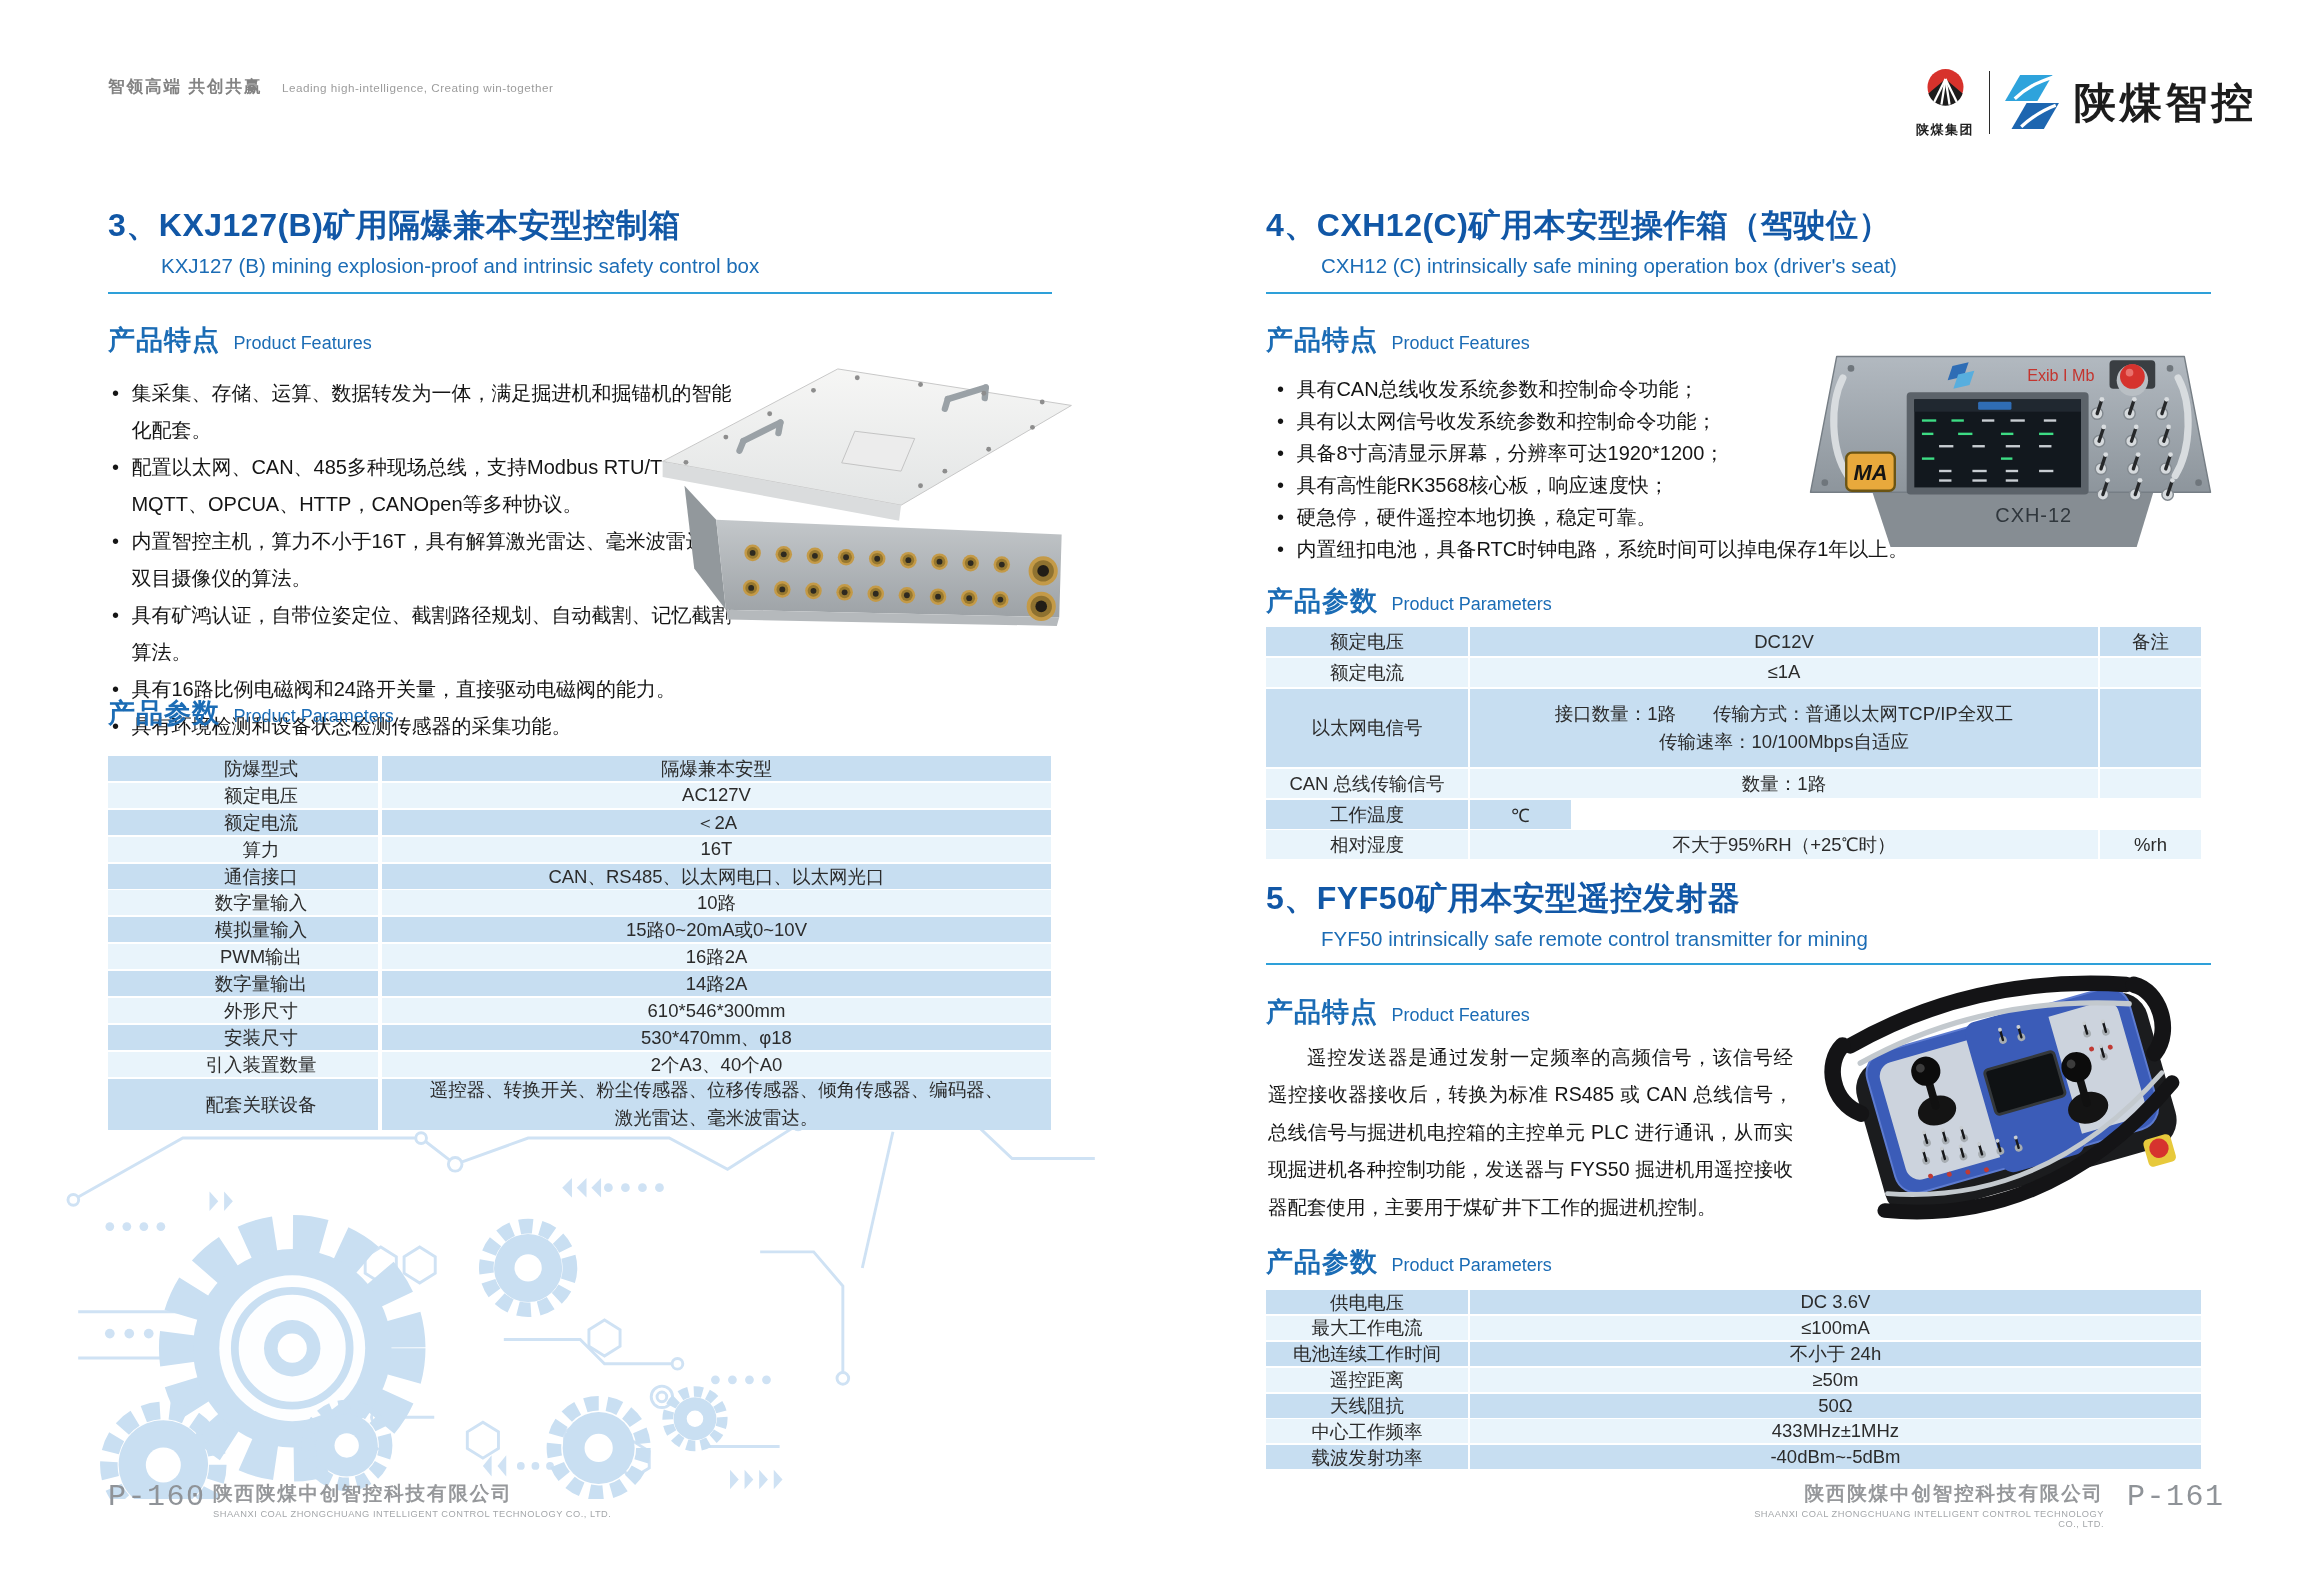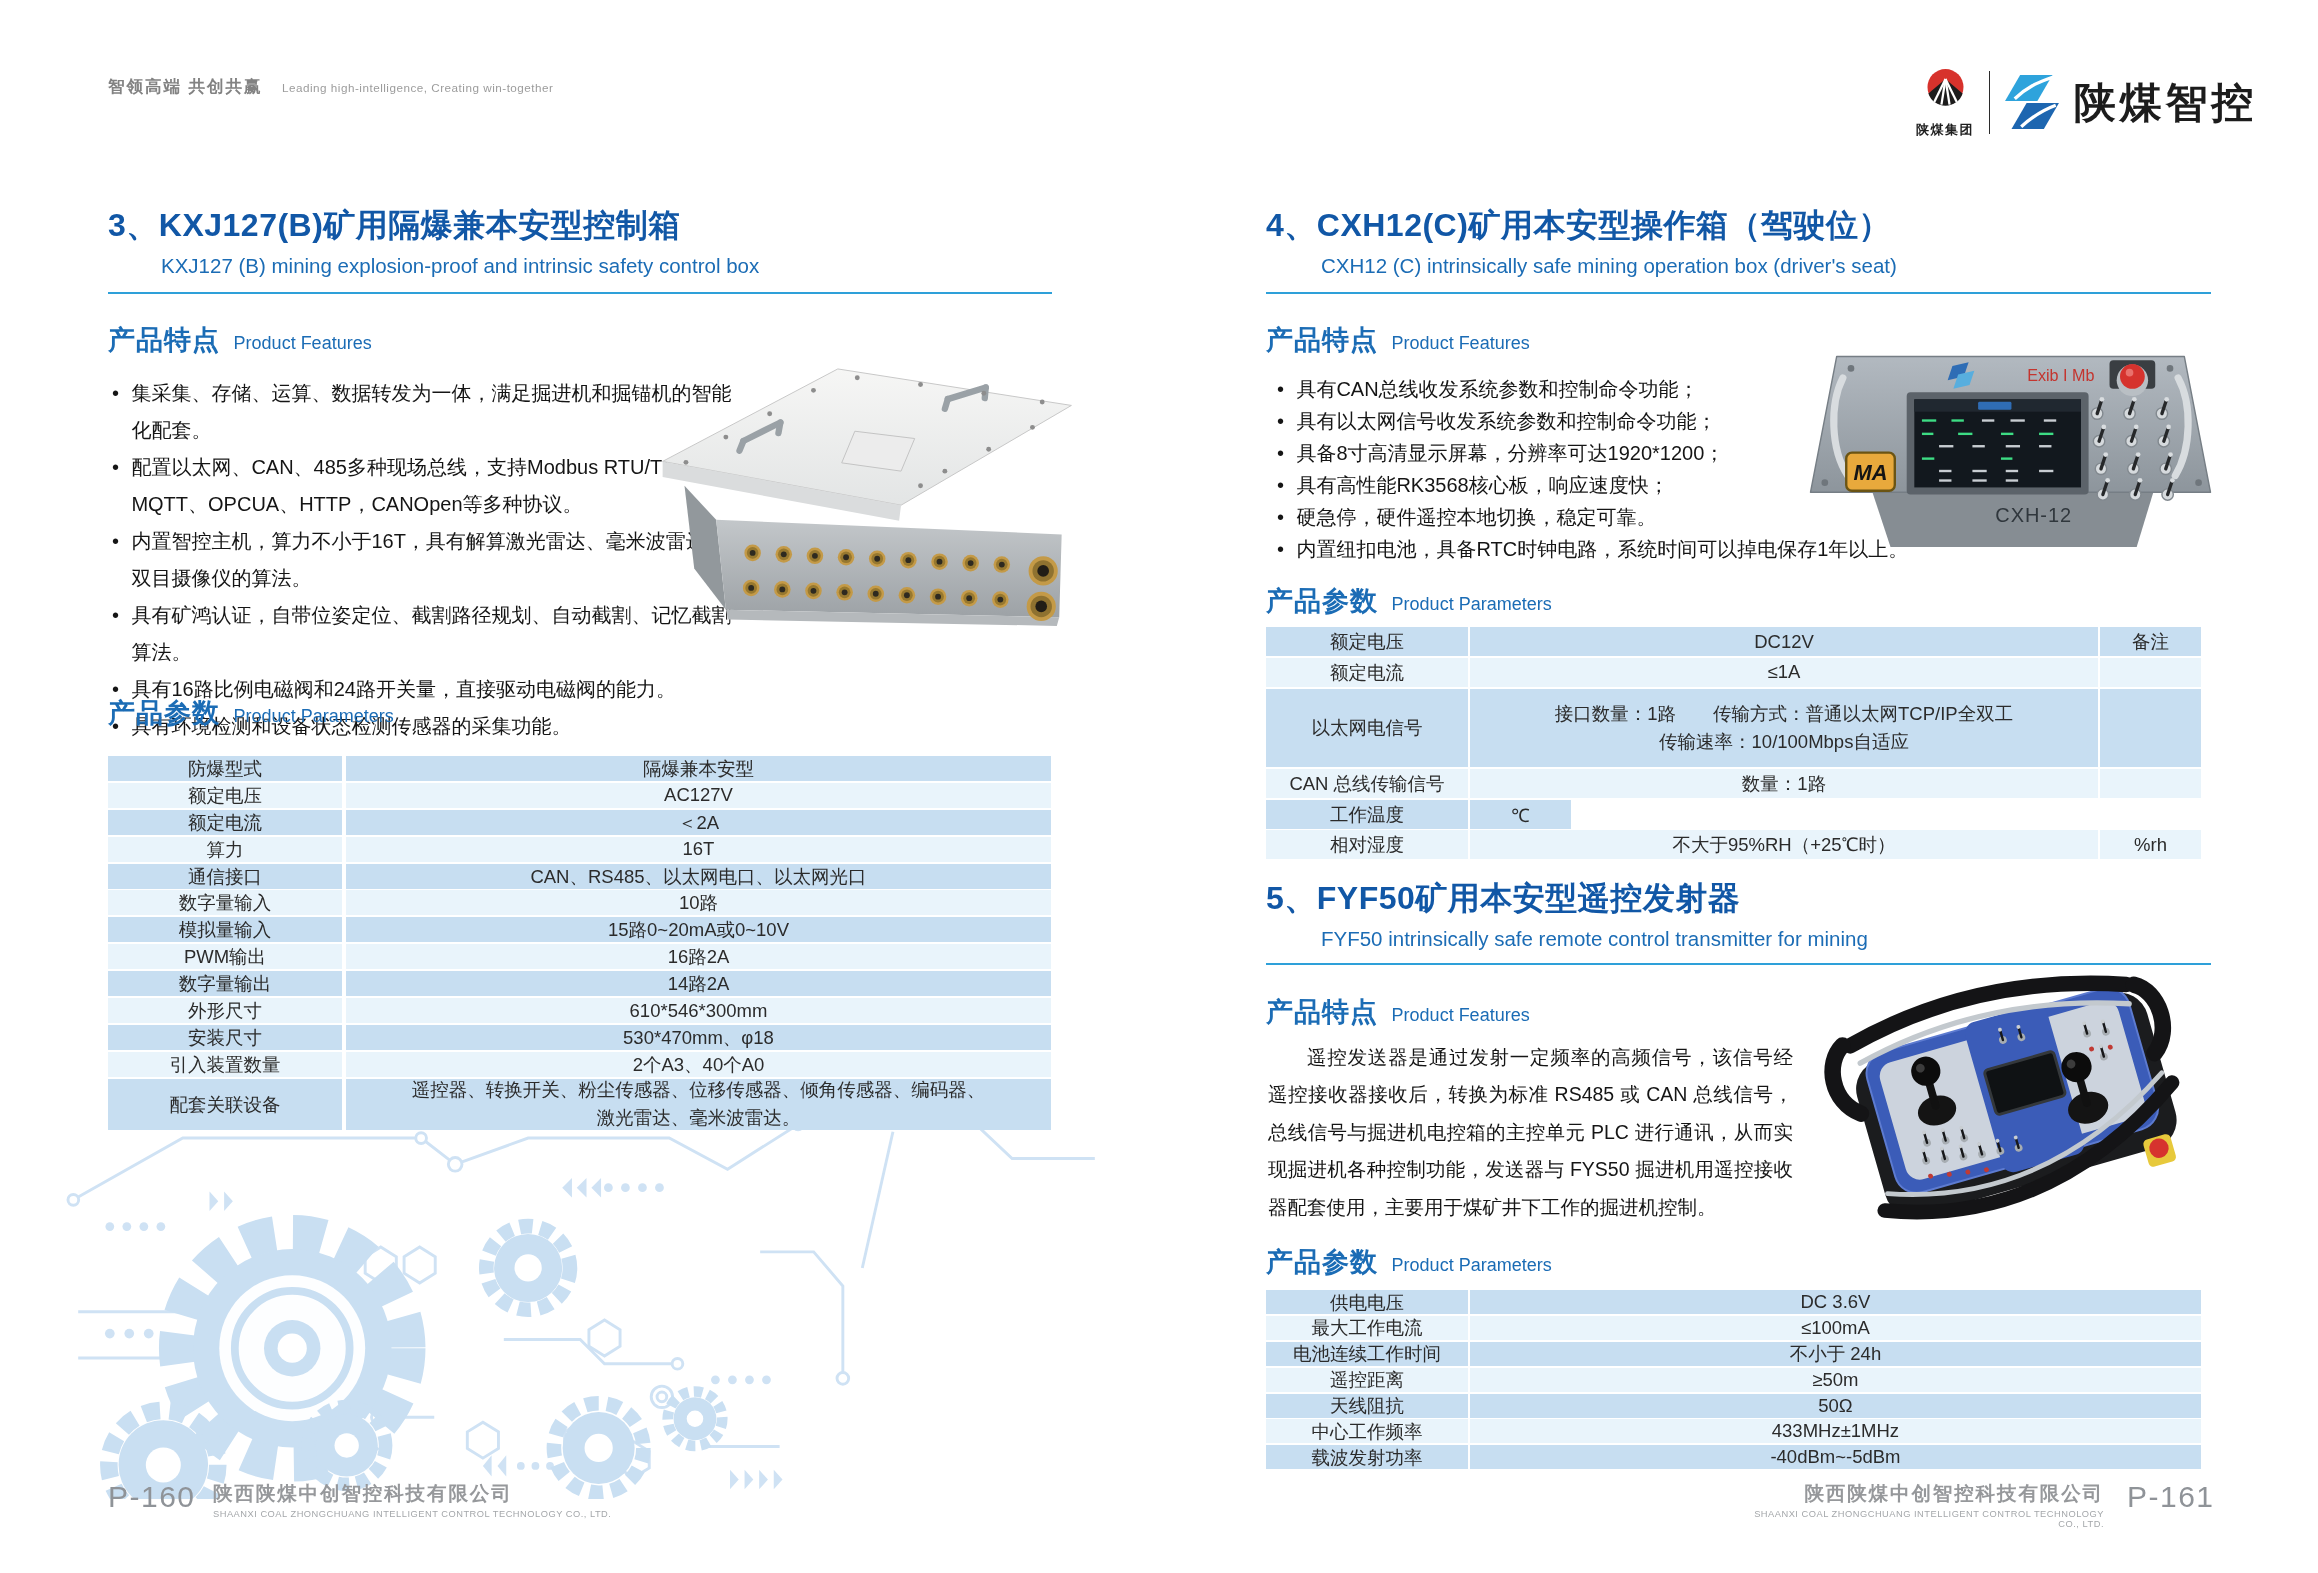--- a/index.html
+++ b/index.html
@@ -33,32 +33,32 @@
 
   .para{font-size:19.5px;line-height:1.92;text-align:justify;text-indent:2em;color:#151515;}
 
   
   .tbl{z-index:2;}
   .trow{display:flex;margin-bottom:1.9px;}
   .tcell{display:flex;align-items:center;justify-content:center;text-align:center;
          font-size:18.5px;color:#2b2b2b;}
   .trow.dark .tcell{background:#c7def1;}
   .trow.light .tcell{background:#e9f4fb;}
-  .c-label{width:234px;margin-right:4px;}
+  .c-label{width:234px;margin-right:4px;padding-left:36px;}
   .c-val{flex:1;}
   .c-val.two{flex-direction:column;line-height:1.5;}
   .r1-label{width:202px;margin-right:1.9px;}
   .r1-val{flex:1;margin-right:1.9px;}
   .r1-val.two{flex-direction:column;line-height:1.5;}
   .r1-note{width:101px;}
   .h52{height:25px;} .h104{height:51px;}
   .h60{height:29px;} .h140{height:78px;} .h50{height:24px;}
 
   
-  .pageno{font-size:30px;color:#8f9398;letter-spacing:1.5px;}
+  .pageno{font-size:30px;color:#8f9398;letter-spacing:1.5px;font-family:Liberation Mono, monospace;}
   .company .cn{font-size:19.5px;font-weight:700;color:#96989b;letter-spacing:1.9px;}
   .company .en{font-size:9.3px;color:#a4a7aa;letter-spacing:0.5px;margin-top:2.4px;}
   .company.right{text-align:right;}
 
   .deco{z-index:0;}
   svg{display:block;}
 </style>
 </head>
 <body>
 

